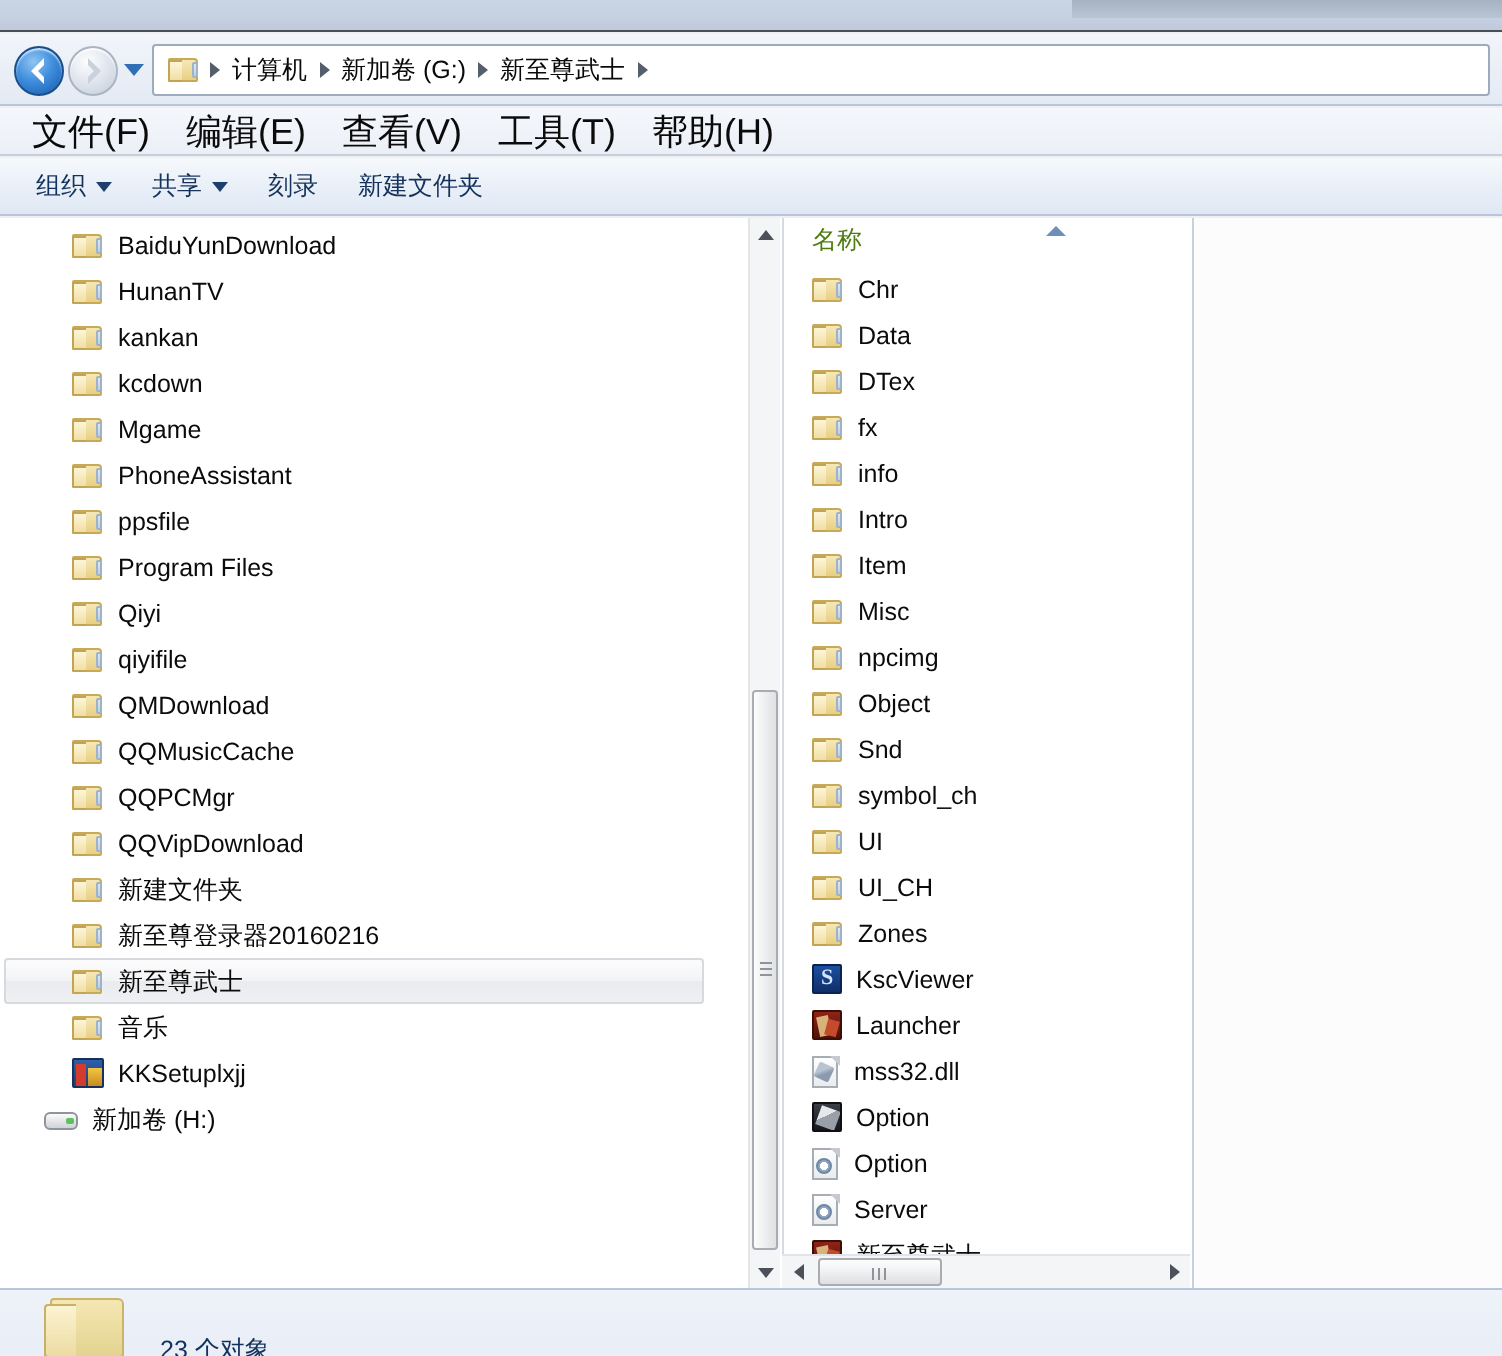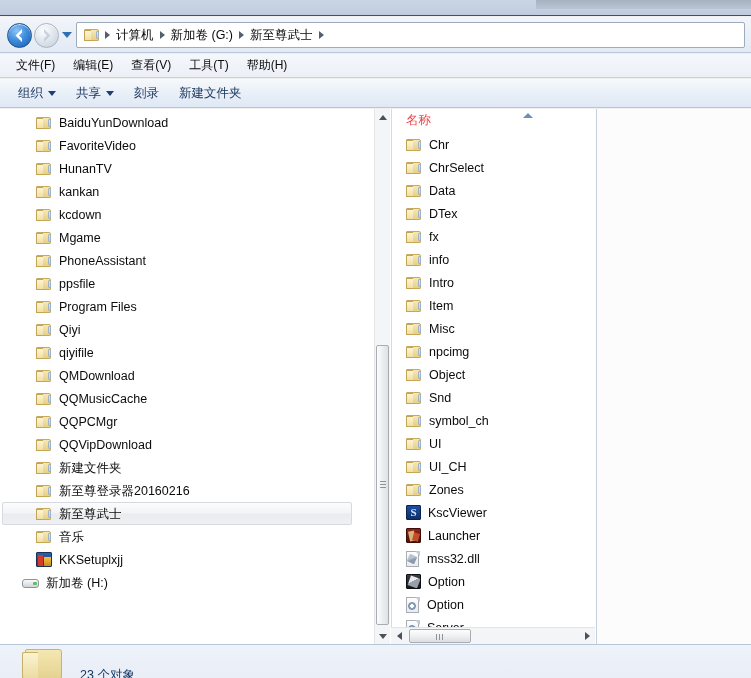--- a/index.html
+++ b/index.html
@@ -84,21 +84,21 @@
 
   
   .menubar {
     position: absolute; left: 0; top: 54px; width: 751px; height: 24px;
     background: linear-gradient(to bottom, #f4f7fb, #eceff6);
     border-bottom: 1px solid #c4cfdf;
     display: flex; align-items: center;
     padding-left: 7px;
   }
   .menuitem {
-    font-size: 12px; color: #0b0b0b;
+    font-size: 18px; color: #0b0b0b;
     padding: 21px 9px; white-space: nowrap;
   }
 
   
   .toolbar {
     position: absolute; left: 0; top: 79px; width: 751px; height: 29px;
     background: linear-gradient(to bottom, #f6f9fc 0%, #eaf0f8 48%, #dfe8f4 100%);
     border-bottom: 1px solid #b6c5da;
     display: flex; align-items: center;
     padding-left: 8px;
@@ -243,21 +243,21 @@
     border-left: 1px solid #d6dbe3;
     overflow: hidden;
   }
   .colhead {
     position: relative; height: 24px;
     background: #fff;
     display: flex; align-items: center;
     padding-left: 14px;
     border-bottom: 1px solid #fff;
   }
-  .colhead .hlabel { font-size: 12.5px; color: #ef4444; }
+  .colhead .hlabel { font-size: 12.5px; color: #4d7c0f; }
   .sortmark {
     position: absolute; left: 131px; top: 4px;
     width: 0; height: 0;
     border-left: 5px solid transparent; border-right: 5px solid transparent;
     border-bottom: 5px solid #6d8fba;
   }
   .frow {
     height: 23px; display: flex; align-items: center;
     padding-left: 14px; white-space: nowrap;
   }
@@ -459,28 +459,20 @@
               <span class="tab"></span>
             </span>
             <span class="tlabel">BaiduYunDownload</span>
           </div>
           <div class="trow">
             <span class="ficon">
               <span class="back"></span>
               <span class="front"></span>
               <span class="tab"></span>
             </span>
-            <span class="tlabel">FavoriteVideo</span>
-          </div>
-          <div class="trow">
-            <span class="ficon">
-              <span class="back"></span>
-              <span class="front"></span>
-              <span class="tab"></span>
-            </span>
             <span class="tlabel">HunanTV</span>
           </div>
           <div class="trow">
             <span class="ficon">
               <span class="back"></span>
               <span class="front"></span>
               <span class="tab"></span>
             </span>
             <span class="tlabel">kankan</span>
           </div>
@@ -643,28 +635,20 @@
               <span class="tab"></span>
             </span>
             <span class="flabel">Chr</span>
           </div>
           <div class="frow">
             <span class="ficon">
               <span class="back"></span>
               <span class="front"></span>
               <span class="tab"></span>
             </span>
-            <span class="flabel">ChrSelect</span>
-          </div>
-          <div class="frow">
-            <span class="ficon">
-              <span class="back"></span>
-              <span class="front"></span>
-              <span class="tab"></span>
-            </span>
             <span class="flabel">Data</span>
           </div>
           <div class="frow">
             <span class="ficon">
               <span class="back"></span>
               <span class="front"></span>
               <span class="tab"></span>
             </span>
             <span class="flabel">DTex</span>
           </div>

